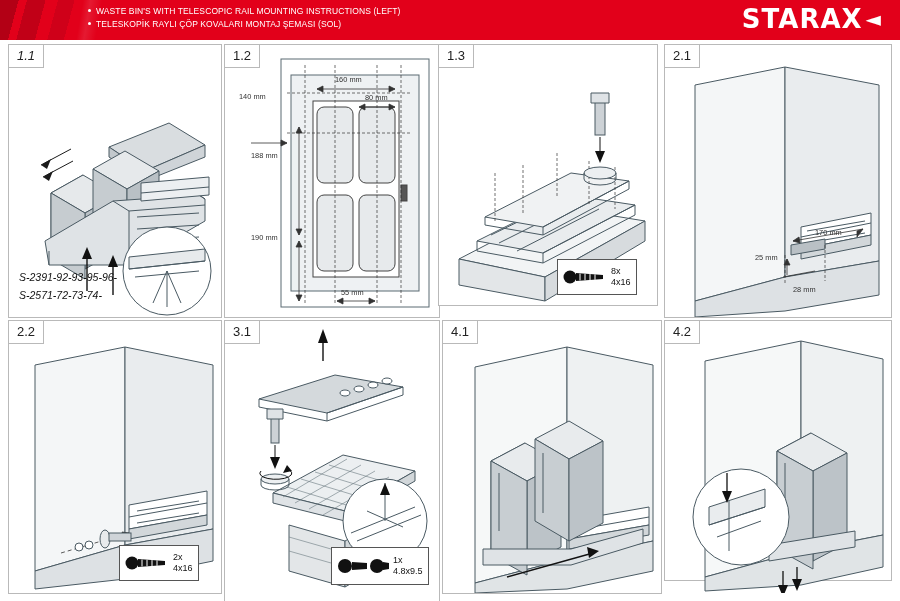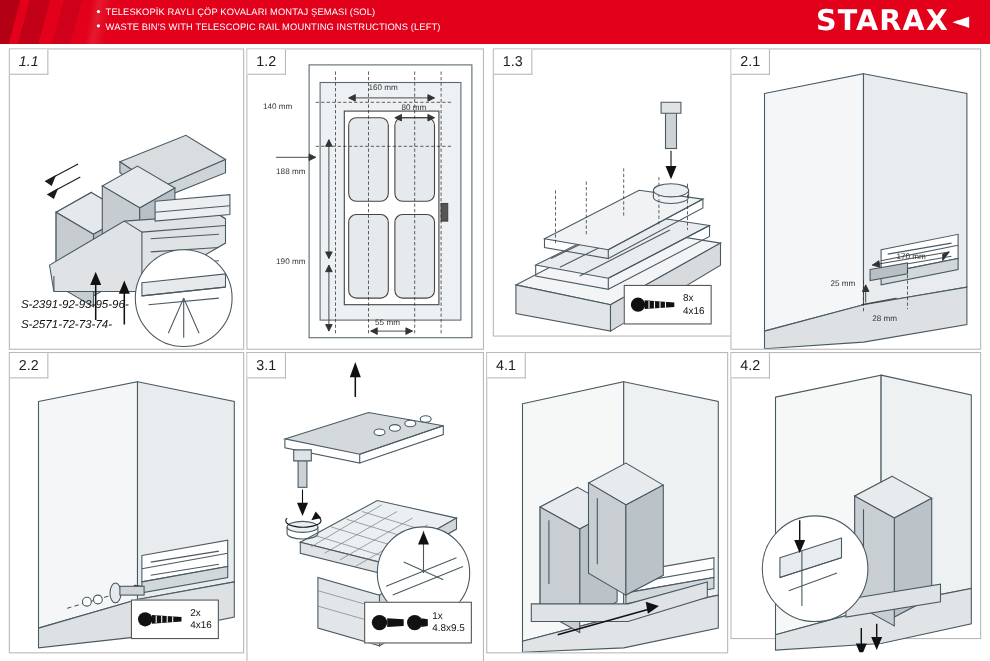--- a/index.html
+++ b/index.html
@@ -35,22 +35,22 @@
 </style>
 </head>
 <body>
 
 <div class="page">
 
   <div class="header">
     <div class="swash"></div>
     <div class="swash2"></div>
     <div class="htext nosel">
+      <div class="row"><span class="bullet"></span><span>WASTE BIN'S WITH TELESCOPIC RAIL MOUNTING INSTRUCTIONS (LEFT)</span></div>
       <div class="row"><span class="bullet"></span><span>TELESKOPİK RAYLI ÇÖP KOVALARI MONTAJ ŞEMASI (SOL)</span></div>
-      <div class="row"><span class="bullet"></span><span>WASTE BIN'S WITH TELESCOPIC RAIL MOUNTING INSTRUCTIONS (LEFT)</span></div>
     </div>
     <div class="logo nosel">
       <span>STARAX</span><span class="arrow">◄</span>
     </div>
   </div>
 
   <div class="grid">
 
     <div class="cell" style="left:0;top:0;width:214px;height:274px;font-style:italic;">
       <div class="tag">1.1</div>
@@ -156,21 +156,21 @@
         </g>
       </svg>
       <div class="dim" style="left:110px;top:30px;">160 mm</div>
       <div class="dim" style="left:14px;top:47px;">140 mm</div>
       <div class="dim" style="left:140px;top:48px;">80 mm</div>
       <div class="dim" style="left:26px;top:106px;">188 mm</div>
       <div class="dim" style="left:26px;top:188px;">190 mm</div>
       <div class="dim" style="left:116px;top:243px;">55 mm</div>
     </div>
 
-    <div class="cell" style="left:440px;top:0;width:220px;height:262px;text-decoration:underline;">
+    <div class="cell" style="left:430px;top:0;width:220px;height:262px;text-decoration:underline;">
       <div class="tag">1.3</div>
       <svg width="218" height="272" viewBox="0 0 218 272">
         <g stroke="#4a5a63" fill="none" stroke-width="1">
 
           <polygon points="20,214 120,162 206,176 106,232" fill="#f2f4f5"></polygon>
           <polygon points="20,214 20,240 106,256 106,232" fill="#e3e6e8"></polygon>
           <polygon points="106,232 206,176 206,196 106,256" fill="#d7dbde"></polygon>
 
           <polygon points="38,196 130,150 196,160 104,208" fill="#e9ecee"></polygon>
           <path d="M38,196 L38,206 L104,218 L104,208"></path>

